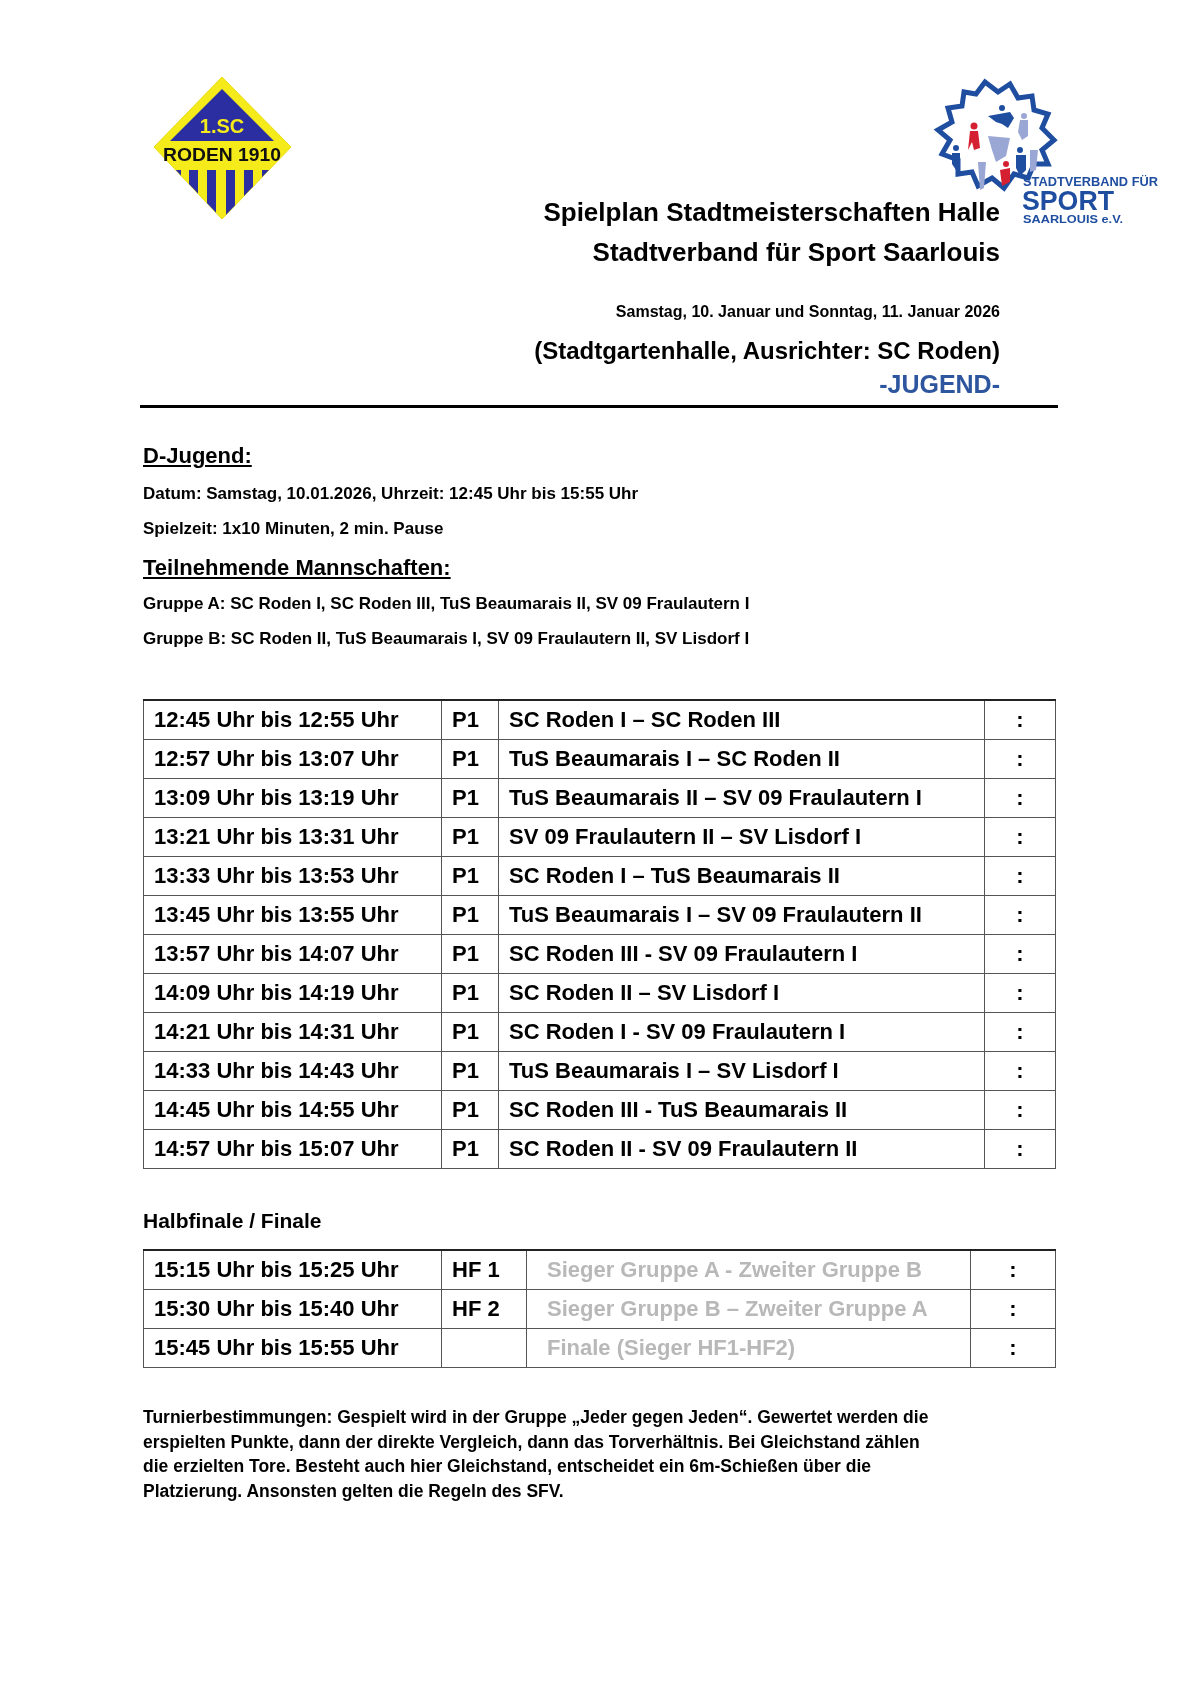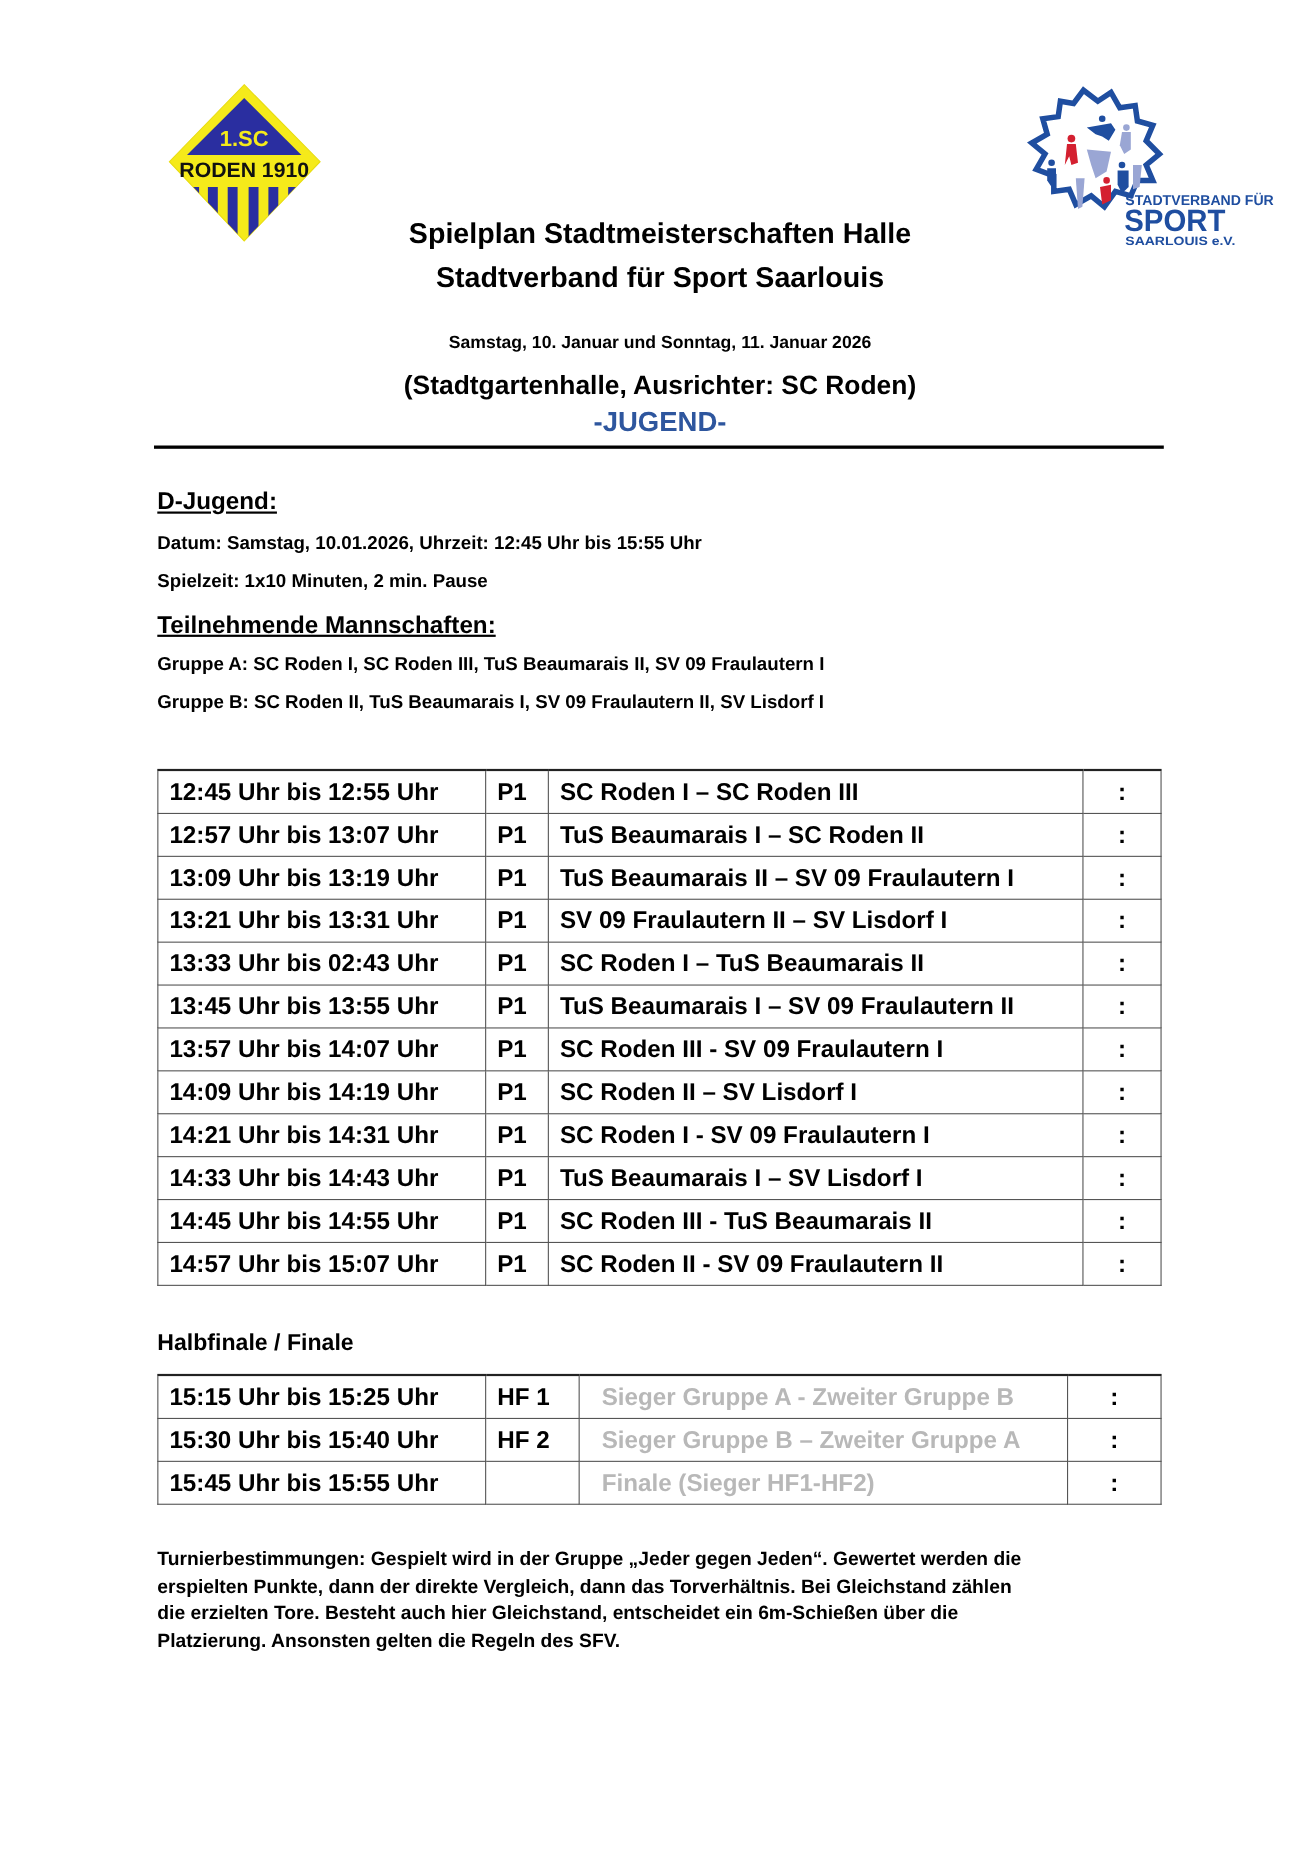--- a/index.html
+++ b/index.html
@@ -12,21 +12,21 @@
       color: #000;
       overflow: hidden;
     }
     .page { position: absolute; left: 0; top: 0; width: 1190px; height: 1648px; }
 
     
     .logo-left { position: absolute; left: 150px; top: 73px; width: 145px; height: 150px; }
     .logo-right { position: absolute; left: 930px; top: 78px; width: 230px; height: 145px; }
 
     
-    .title-block { position: absolute; left: 200px; width: 800px; text-align: center; font-weight: bold; }
+    .title-block { position: absolute; left: 200px; width: 800px; text-align: right; font-weight: bold; }
     .title1 { top: 197px; font-size: 26px; }
     .title2 { top: 237px; font-size: 26px; }
     .date-line { top: 303px; font-size: 16px; }
     .venue-line { top: 337px; font-size: 24px; }
     .section-tag { top: 370px; font-size: 25px; color: #2e569e; }
     .header-rule { position: absolute; left: 140px; top: 405px; width: 918px; height: 3px; background: #000; }
 
     
     .info { position: absolute; left: 143px; font-weight: bold; }
     .sec-head { font-size: 22px; text-decoration: underline; }
@@ -166,21 +166,21 @@
           <td class="col-match">TuS Beaumarais II – SV 09 Fraulautern I</td>
           <td class="col-score">:</td>
         </tr>
         <tr>
           <td class="col-time">13:21 Uhr bis 13:31 Uhr</td>
           <td class="col-pitch">P1</td>
           <td class="col-match">SV 09 Fraulautern II – SV Lisdorf I</td>
           <td class="col-score">:</td>
         </tr>
         <tr>
-          <td class="col-time">13:33 Uhr bis 02:43 Uhr</td>
+          <td class="col-time">13:33 Uhr bis 13:53 Uhr</td>
           <td class="col-pitch">P1</td>
           <td class="col-match">SC Roden I – TuS Beaumarais II</td>
           <td class="col-score">:</td>
         </tr>
         <tr>
           <td class="col-time">13:45 Uhr bis 13:55 Uhr</td>
           <td class="col-pitch">P1</td>
           <td class="col-match">TuS Beaumarais I – SV 09 Fraulautern II</td>
           <td class="col-score">:</td>
         </tr>

